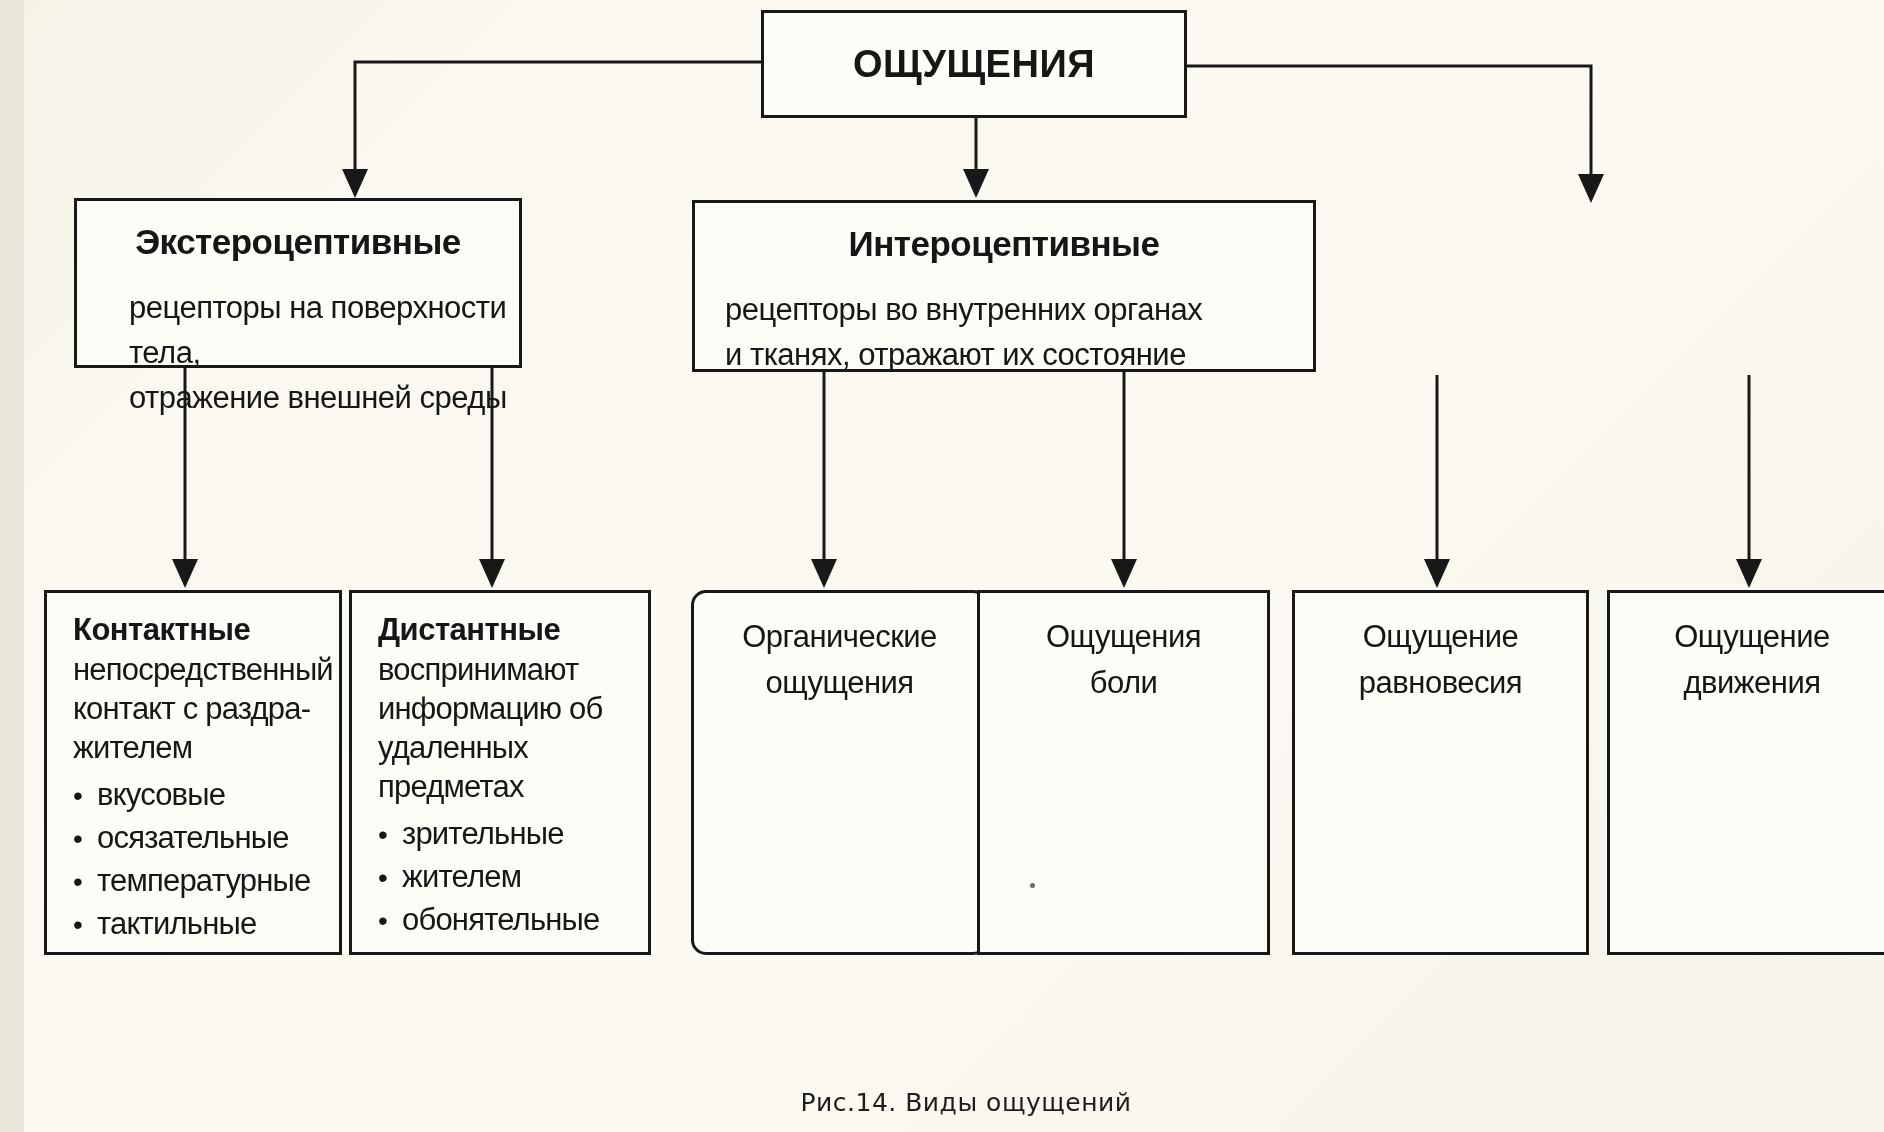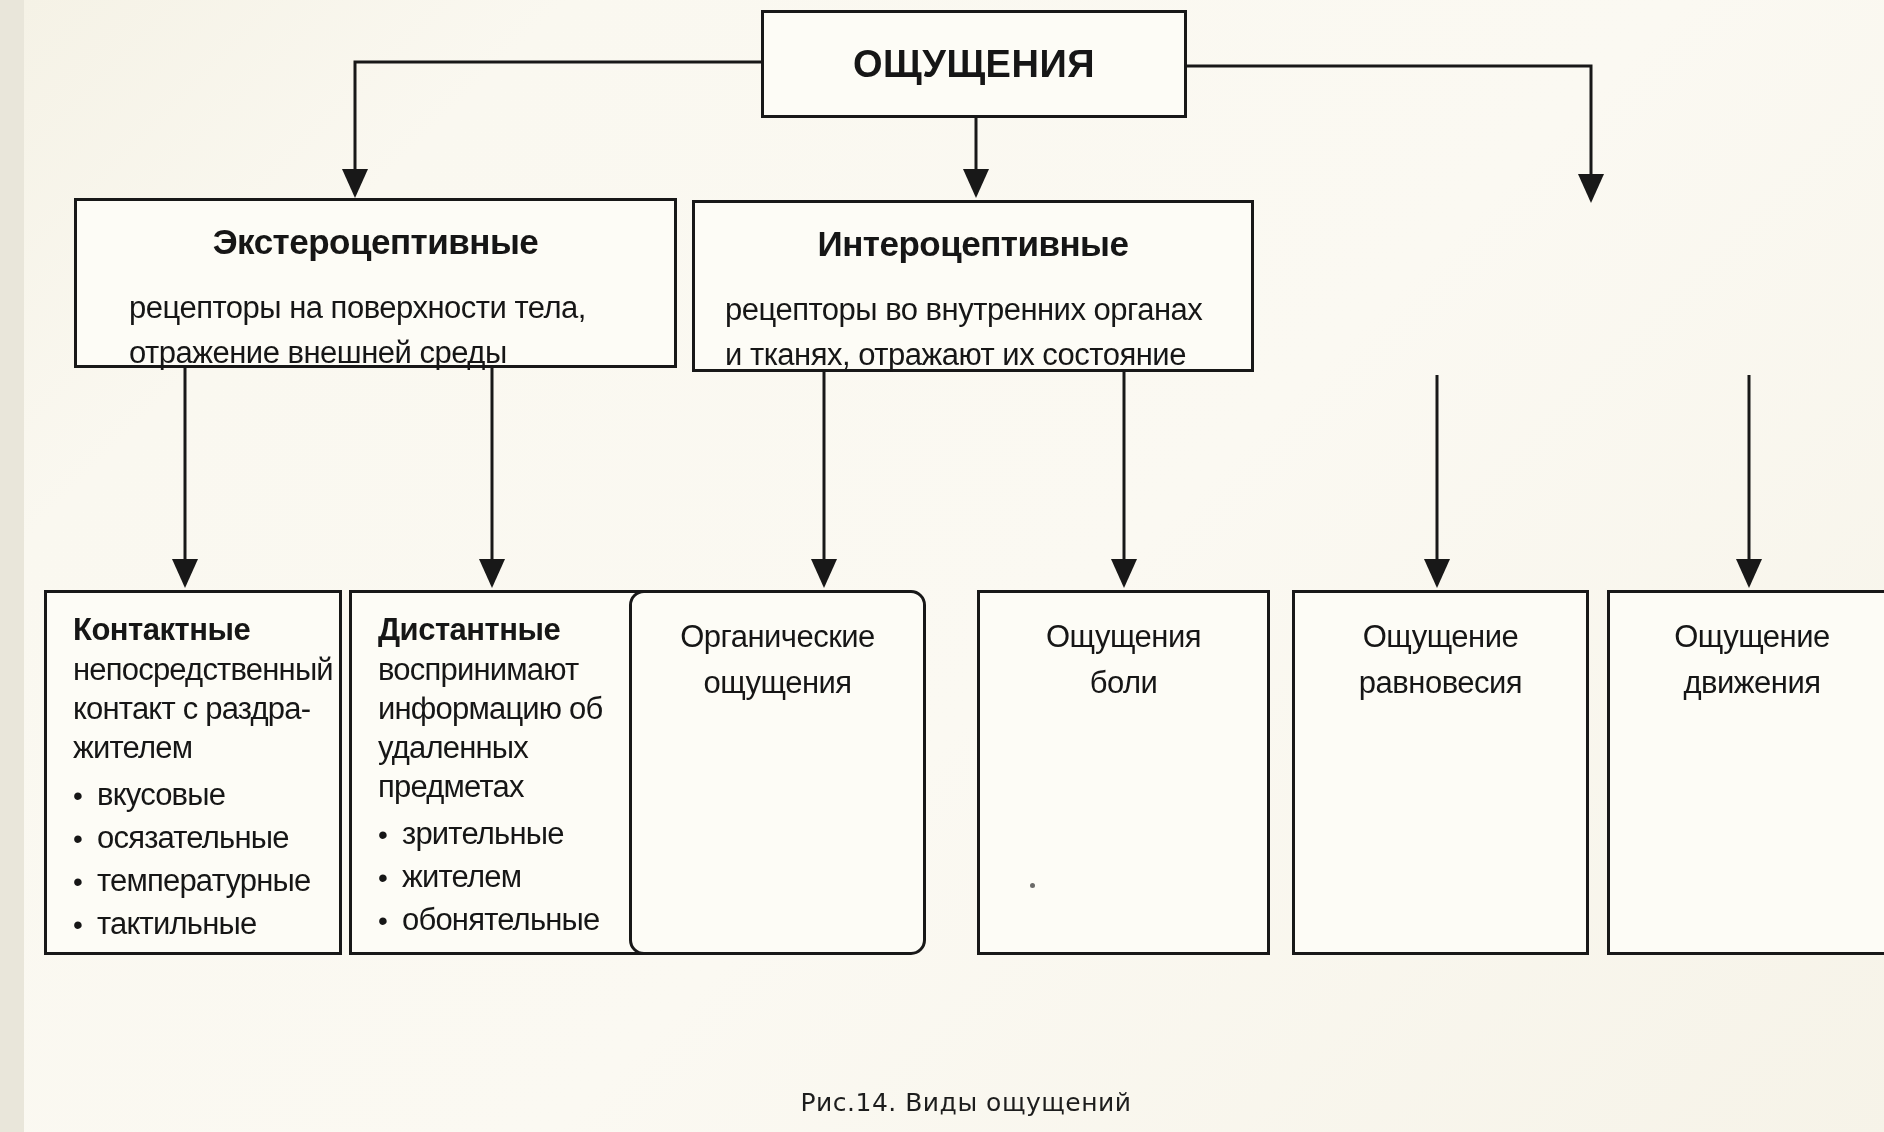--- a/index.html
+++ b/index.html
@@ -49,31 +49,31 @@
     letter-spacing: -0.5px;
     padding-top: 21px;
   }
   .branch-desc {
     font-size: 31px;
     line-height: 45px;
     letter-spacing: -0.5px;
     white-space: pre-line;
     margin-top: 23px;
   }
-  .branch-1 { left: 50px;   top: 198px; width: 603px; height: 170px; }
-  .branch-2 { left: 668px;  top: 200px; width: 562px; height: 172px; }
+  .branch-1 { left: 50px;   top: 198px; width: 448px; height: 170px; }
+  .branch-2 { left: 668px;  top: 200px; width: 624px; height: 172px; }
   .branch-3 { left: 1290px; top: 205px; width: 553px; height: 170px; }
   .branch-1 .branch-desc { padding-left: 52px; padding-right: 10px; }
   .branch-2 .branch-desc { padding-left: 30px; padding-right: 10px; }
   .branch-3 .branch-desc { padding-left: 26px; padding-right: 8px; }
   
   .leaf { top: 590px; height: 365px; }
   .leaf-1 { left: 20px;   width: 298px; }
   .leaf-2 { left: 325px;  width: 302px; }
-  .leaf-3 { left: 605px;  width: 297px; border-radius: 15px; }
+  .leaf-3 { left: 667px;  width: 297px; border-radius: 15px; }
   .leaf-4 { left: 953px;  width: 293px; }
   .leaf-5 { left: 1268px; width: 297px; }
   .leaf-6 { left: 1583px; width: 290px; }
   .leaf-pad {
     padding: 17px 14px 0 26px;
   }
   .leaf-title-left {
     font-size: 31px;
     font-weight: bold;
     letter-spacing: -0.5px;

